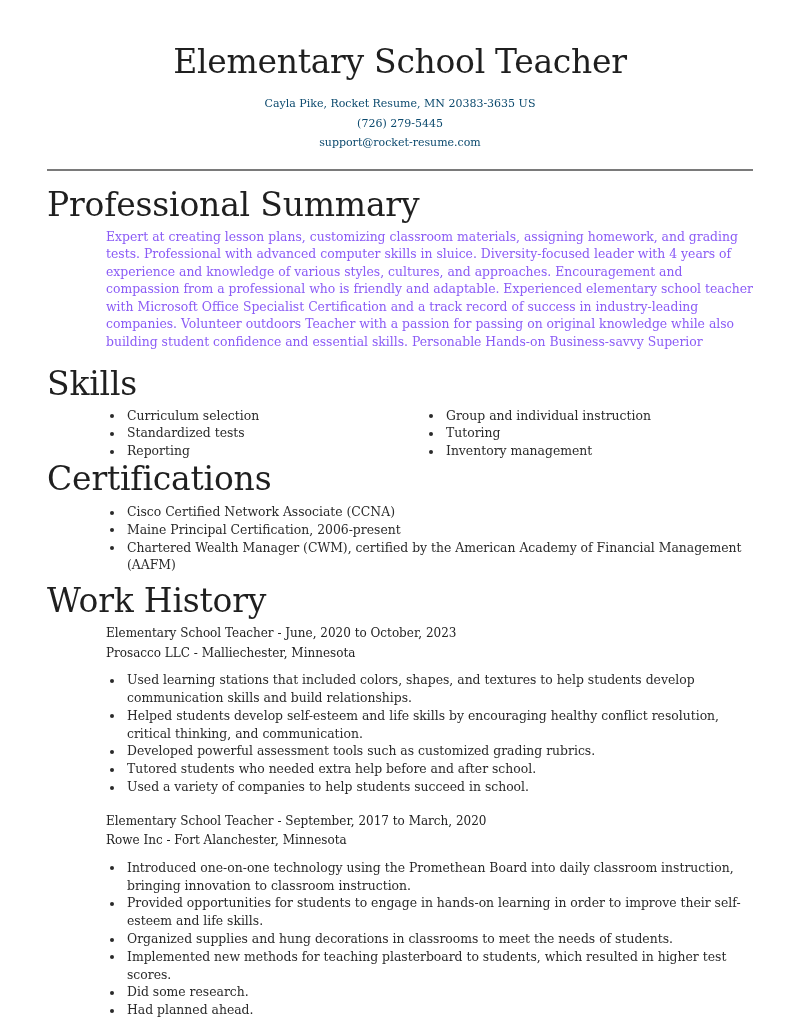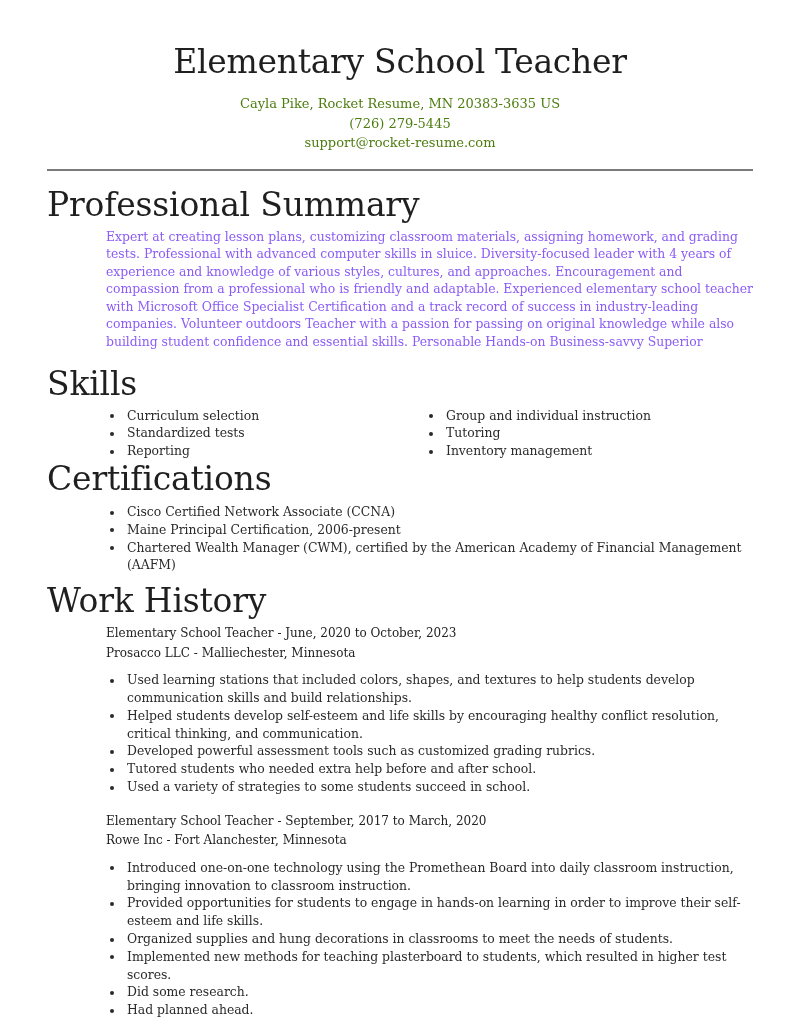--- a/index.html
+++ b/index.html
@@ -27,23 +27,23 @@
     }
     .title {
       font-size: 33px;
       font-weight: normal;
       letter-spacing: -0.3px;
       line-height: 40px;
       margin: 0 0 12px 0;
       color: #1f1f1f;
     }
     .contact-line {
-      font-size: 13px;
+      font-size: 11px;
       line-height: 19.5px;
-      color: #4d7c0f;
+      color: #0c4a6e;
     }
     .divider {
       border: none;
       border-top: 2px solid #7a7a7a;
       margin: 16px 0 0 0;
       height: 0;
     }
     .section-title {
       font-size: 33px;
       font-weight: normal;
@@ -157,21 +157,21 @@
     <h2 class="section-title">Work History</h2>
 
     <div class="job job-1">
       <div class="job-head">Elementary School Teacher - June, 2020 to October, 2023</div>
       <div class="job-head">Prosacco LLC - Malliechester, Minnesota</div>
       <ul class="bullets job-bullets">
         <li>Used learning stations that included colors, shapes, and textures to help students develop communication skills and build relationships.</li>
         <li>Helped students develop self-esteem and life skills by encouraging healthy conflict resolution, critical thinking, and communication.</li>
         <li>Developed powerful assessment tools such as customized grading rubrics.</li>
         <li>Tutored students who needed extra help before and after school.</li>
-        <li>Used a variety of strategies to some students succeed in school.</li>
+        <li>Used a variety of companies to help students succeed in school.</li>
       </ul>
     </div>
 
     <div class="job job-2">
       <div class="job-head">Elementary School Teacher - September, 2017 to March, 2020</div>
       <div class="job-head">Rowe Inc - Fort Alanchester, Minnesota</div>
       <ul class="bullets job-bullets">
         <li>Introduced one-on-one technology using the Promethean Board into daily classroom instruction, bringing innovation to classroom instruction.</li>
         <li>Provided opportunities for students to engage in hands-on learning in order to improve their self-esteem and life skills.</li>
         <li>Organized supplies and hung decorations in classrooms to meet the needs of students.</li>

